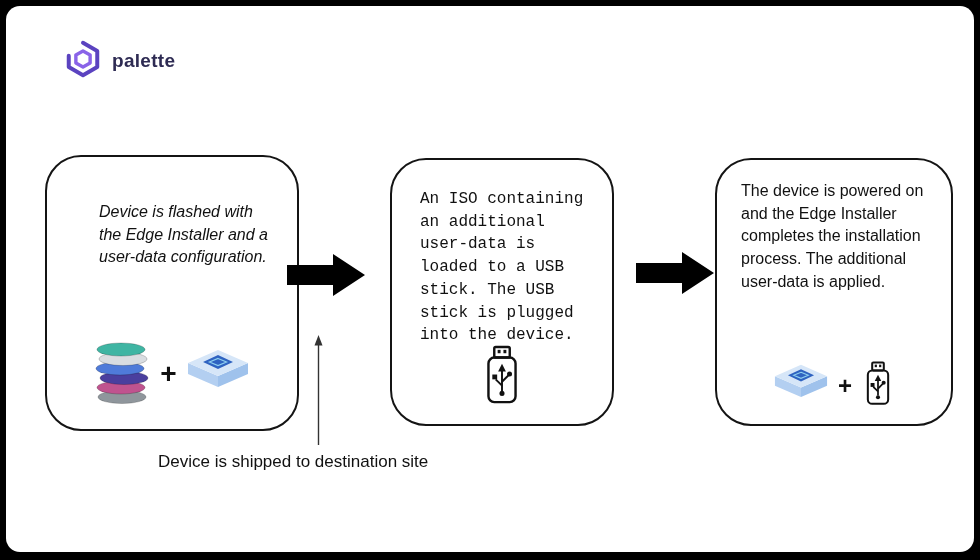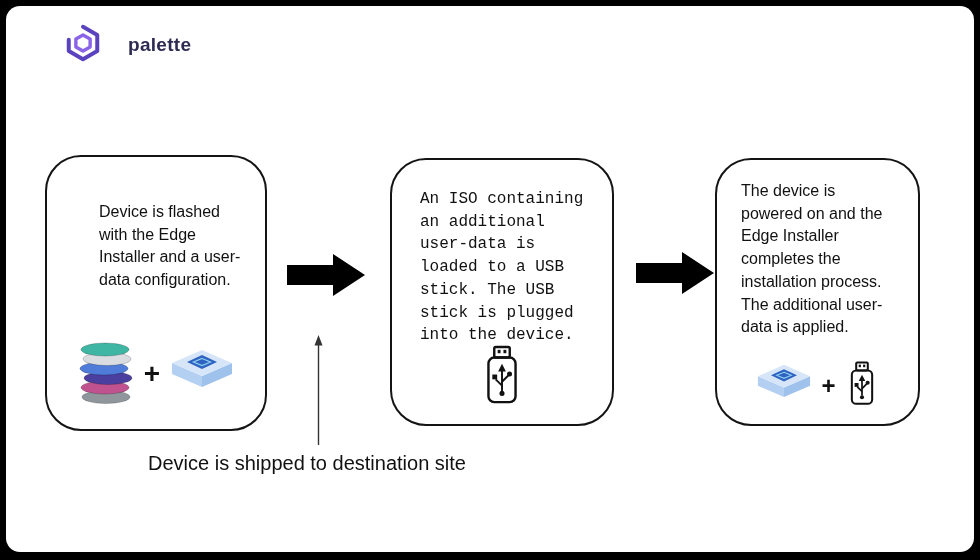--- a/index.html
+++ b/index.html
@@ -2,47 +2,47 @@
 <html><head>
 <meta charset="utf-8">
 <style>
   * { margin:0; padding:0; box-sizing:border-box; }
   html,body { background:#111; }
   body { font-family:"Liberation Sans", sans-serif; }
   .frame { position:relative; width:980px; height:560px; background:#000; overflow:hidden; }
   .canvas { position:absolute; left:6px; top:6px; right:6px; bottom:8px; background:#fff; border-radius:14px; }
   .abs { position:absolute; }
 
-  .logo { left:64px; top:24px; display:flex; align-items:center; gap:26px; }
+  .logo { left:64px; top:40px; display:flex; align-items:center; gap:10px; }
   .logo-text { font-size:19px; font-weight:bold; color:#2e2b53; letter-spacing:.3px; }
 
   .card { position:absolute; border:2.5px solid #141414; border-radius:36px; background:#fff; }
   .card-text { position:absolute; font-size:16px; line-height:1.42; color:#111; }
   .card-icons { position:absolute; left:0; right:0; display:flex; justify-content:center; align-items:center; }
 
-  #card1 { left:45px; top:155px; width:222px; height:276px; }
+  #card1 { left:45px; top:155px; width:254px; height:276px;font-style:italic; }
   #card1 .card-text { left:52px; top:44px; right:24px; }
   #card1 .card-icons { bottom:20px; gap:8px; }
 
   #card2 { left:390px; top:158px; width:224px; height:268px;font-family:Liberation Mono, monospace; }
   #card2 .card-text { left:28px; top:28px; right:22px; }
   #card2 .card-icons { bottom:14px; }
 
-  #card3 { left:715px; top:158px; width:205px; height:268px; }
+  #card3 { left:715px; top:158px; width:238px; height:268px; }
   #card3 .card-text { left:24px; top:20px; right:18px; }
   #card3 .card-icons { bottom:14px; gap:7px; }
 
   .plus { font-size:28px; font-weight:bold; color:#111; line-height:1; padding:0 2px; }
   .plus.small { font-size:24px; }
 
   #flow-arrow-1 { left:287px; top:252px; }
   #flow-arrow-2 { left:636px; top:250px; }
 
   #ship-arrow { left:314px; top:335px; }
-  .shipping-note { left:148px; top:452px; font-size:20px; color:#111; }
+  .shipping-note { left:158px; top:452px; font-size:17px; color:#111; }
 </style>
 </head>
 <body>
 
 <div class="frame">
   <div class="canvas"></div>
 
   <div class="abs logo">
     <span>
       <svg width="38" height="38" viewBox="0 0 40 40" fill="none">

